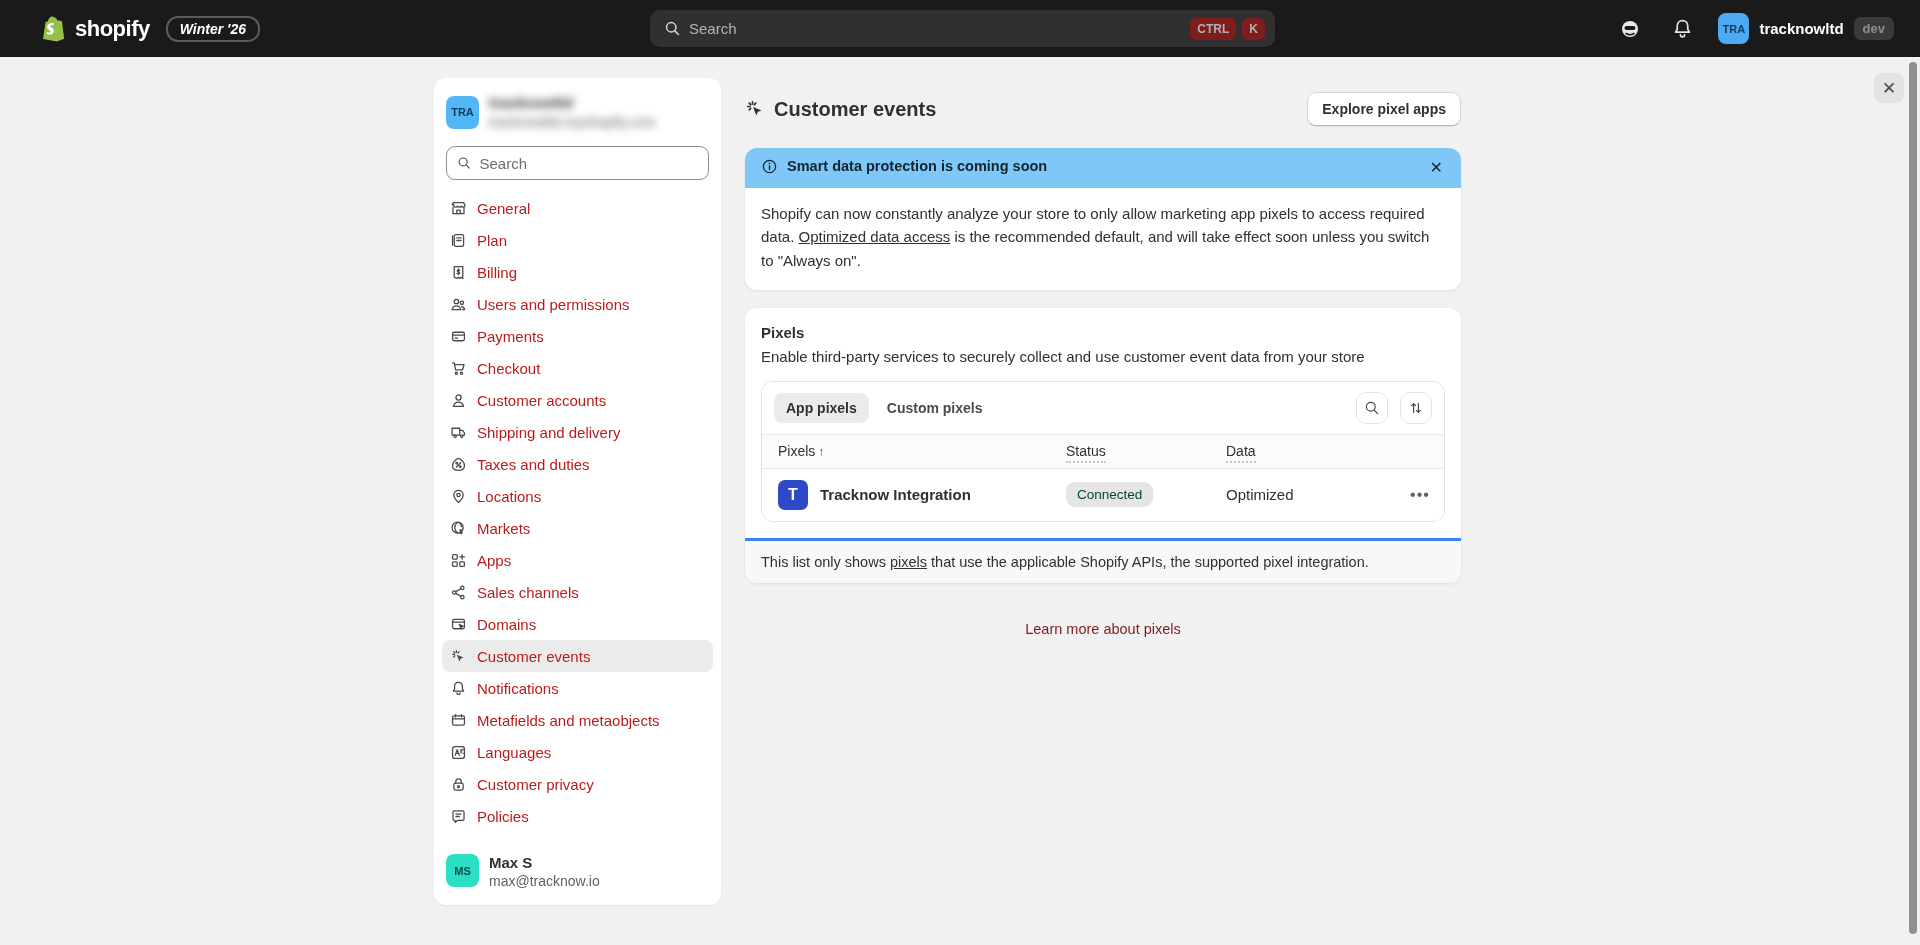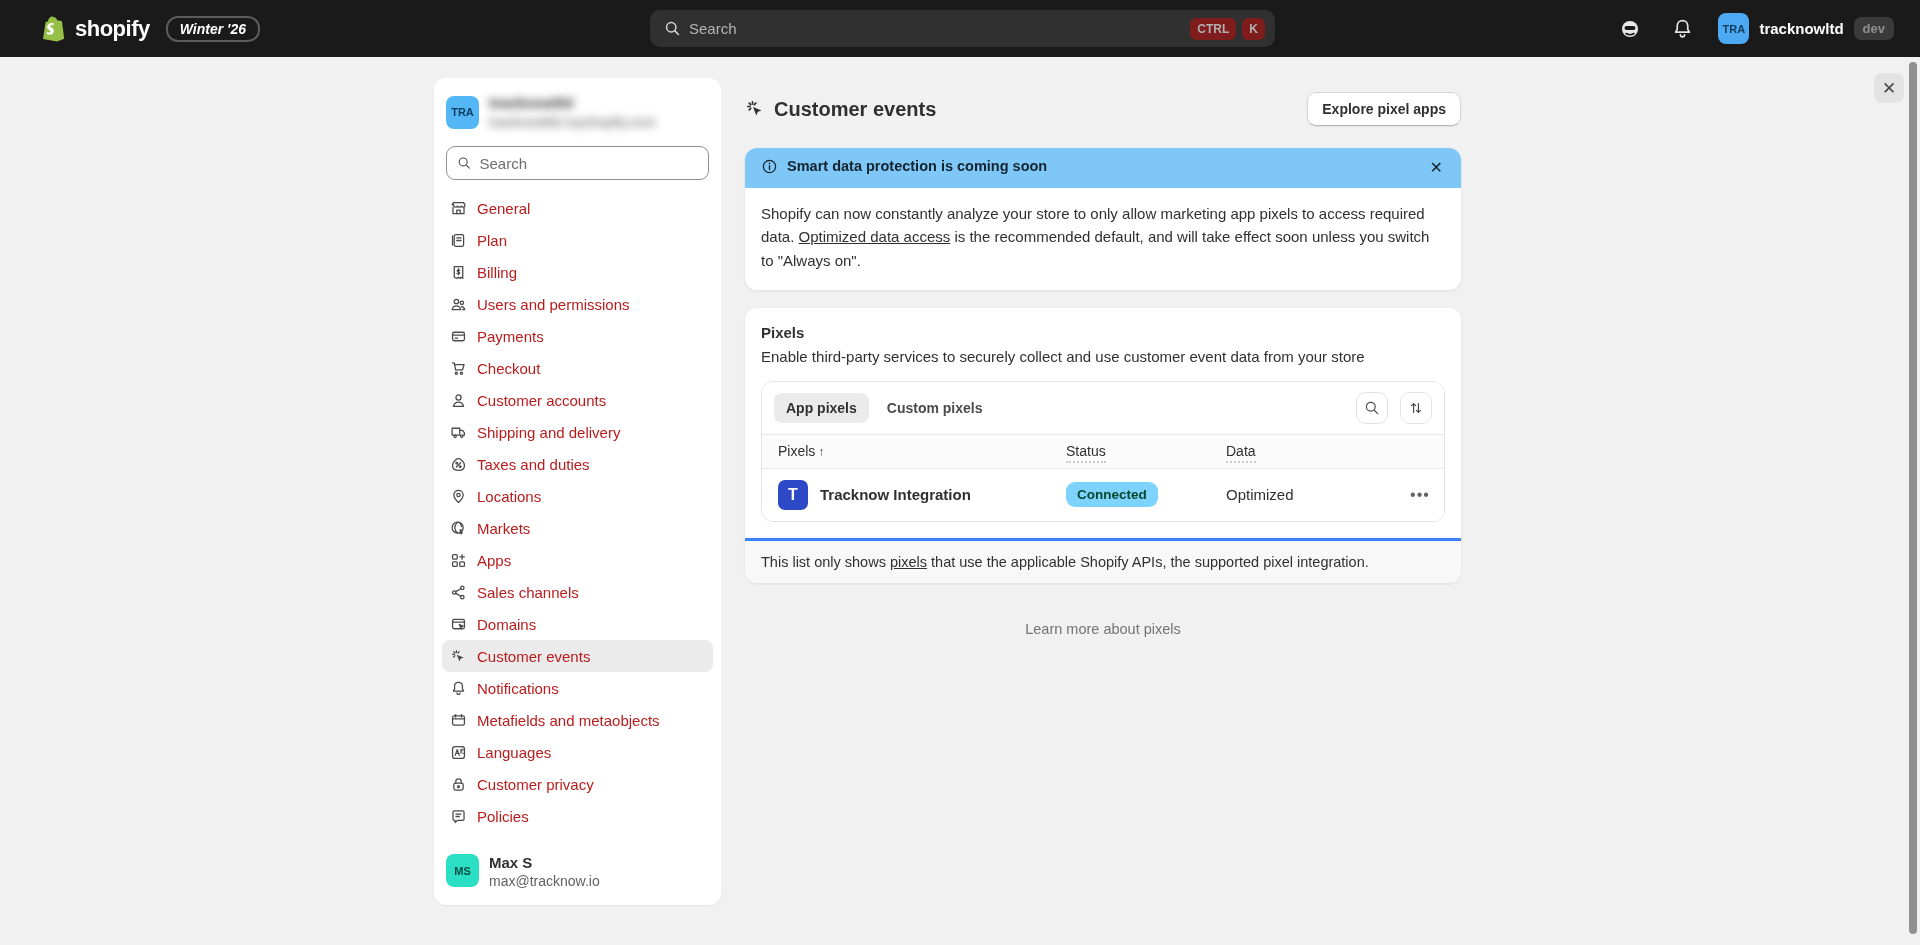--- a/index.html
+++ b/index.html
@@ -90,27 +90,27 @@
   .tbl-row { display:flex; align-items:center; height:52px; background:#fff; }
   .col-name { flex:1; padding-left:16px; display:flex; align-items:center; gap:12px; }
   .col-status { width:160px; }
   .col-data { width:170px; }
   .col-actions { width:48px; text-align:center; }
   .dotted { border-bottom:2px dotted #c9c9c9; padding-bottom:2px; cursor:help; }
   .sort-arrow { font-size:12px; margin-left:3px; color:#4a4a4a; }
   .app-tile { width:30px; height:30px; border-radius:7px; background:#2d49c6; color:#fff; font-weight:700;
               font-size:16px; display:flex; align-items:center; justify-content:center; }
   .row-name { font-size:15px; font-weight:650; }
-  .status-pill { display:inline-block; background:#7dd3fc; color:#05462f; font-size:13.5px; font-weight:700;
+  .status-pill { display:inline-block; background:#e5e5e5; color:#05462f; font-size:13.5px; font-weight:400;
                  border-radius:9px; padding:5px 11px; }
   .data-val { font-size:15px; }
   .more-btn { color:#616161; font-size:16px; letter-spacing:1px; cursor:pointer; }
   .card-foot { border-top:3px solid #3b82f6; background:#f8f8f8; border-radius:0 0 12px 12px;
                padding:13px 16px; font-size:14.5px; color:#303030; }
-  .learn-more { margin-top:38px; text-align:center; font-size:14.5px; color:#737373; }
+  .learn-more { margin-top:38px; text-align:center; font-size:14.5px; color:#7f1d1d; }
   .learn-more span { cursor:pointer; }
 
   svg.ic { stroke:#4a4a4a; fill:none; stroke-width:1.5; stroke-linecap:round; stroke-linejoin:round; }
   svg.ic-w { stroke:#e3e3e3; fill:none; stroke-width:1.6; stroke-linecap:round; stroke-linejoin:round; }
 </style>
 </head>
 <body>
 
 <div class="topbar">
   <div class="brand">

